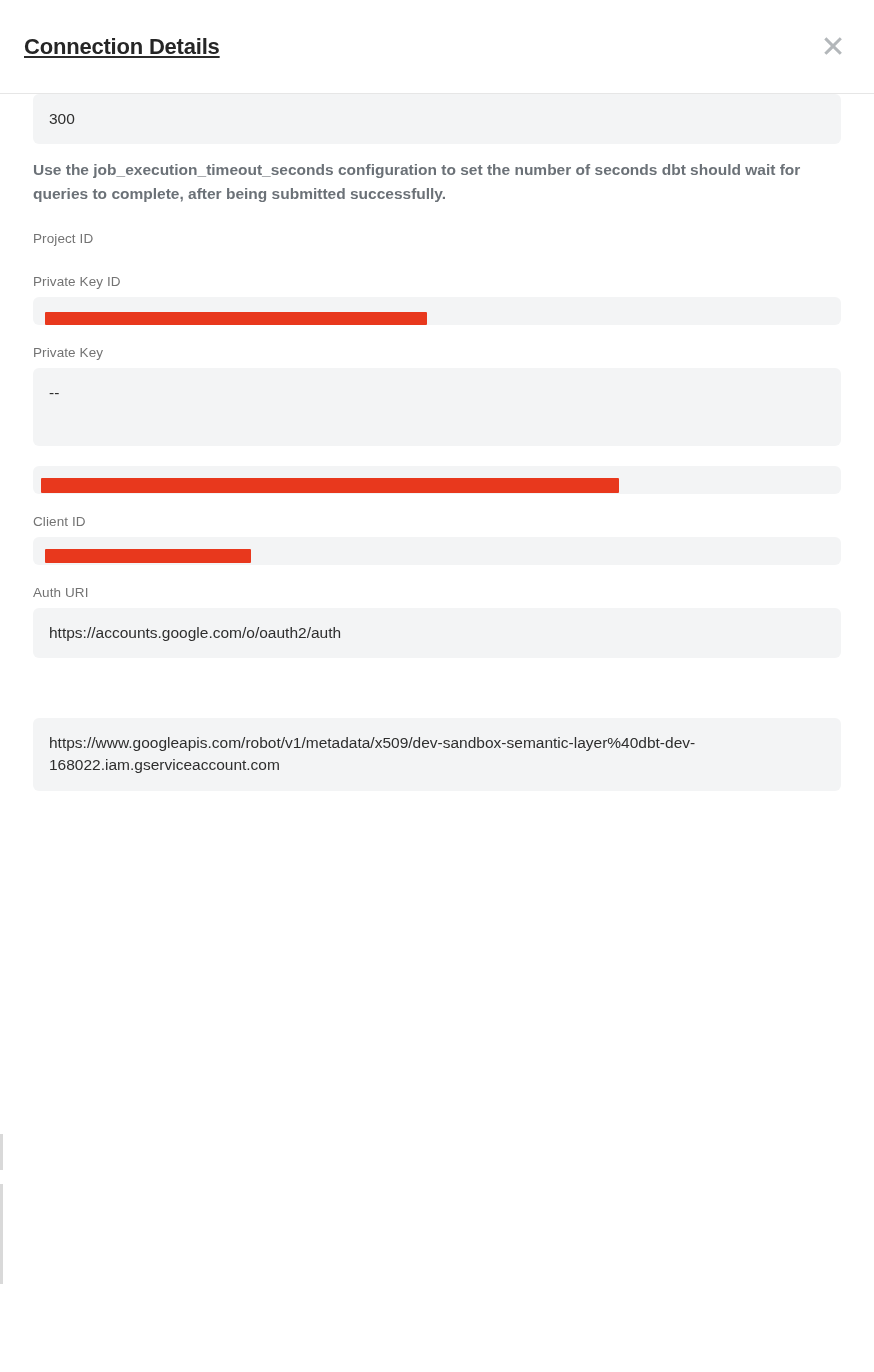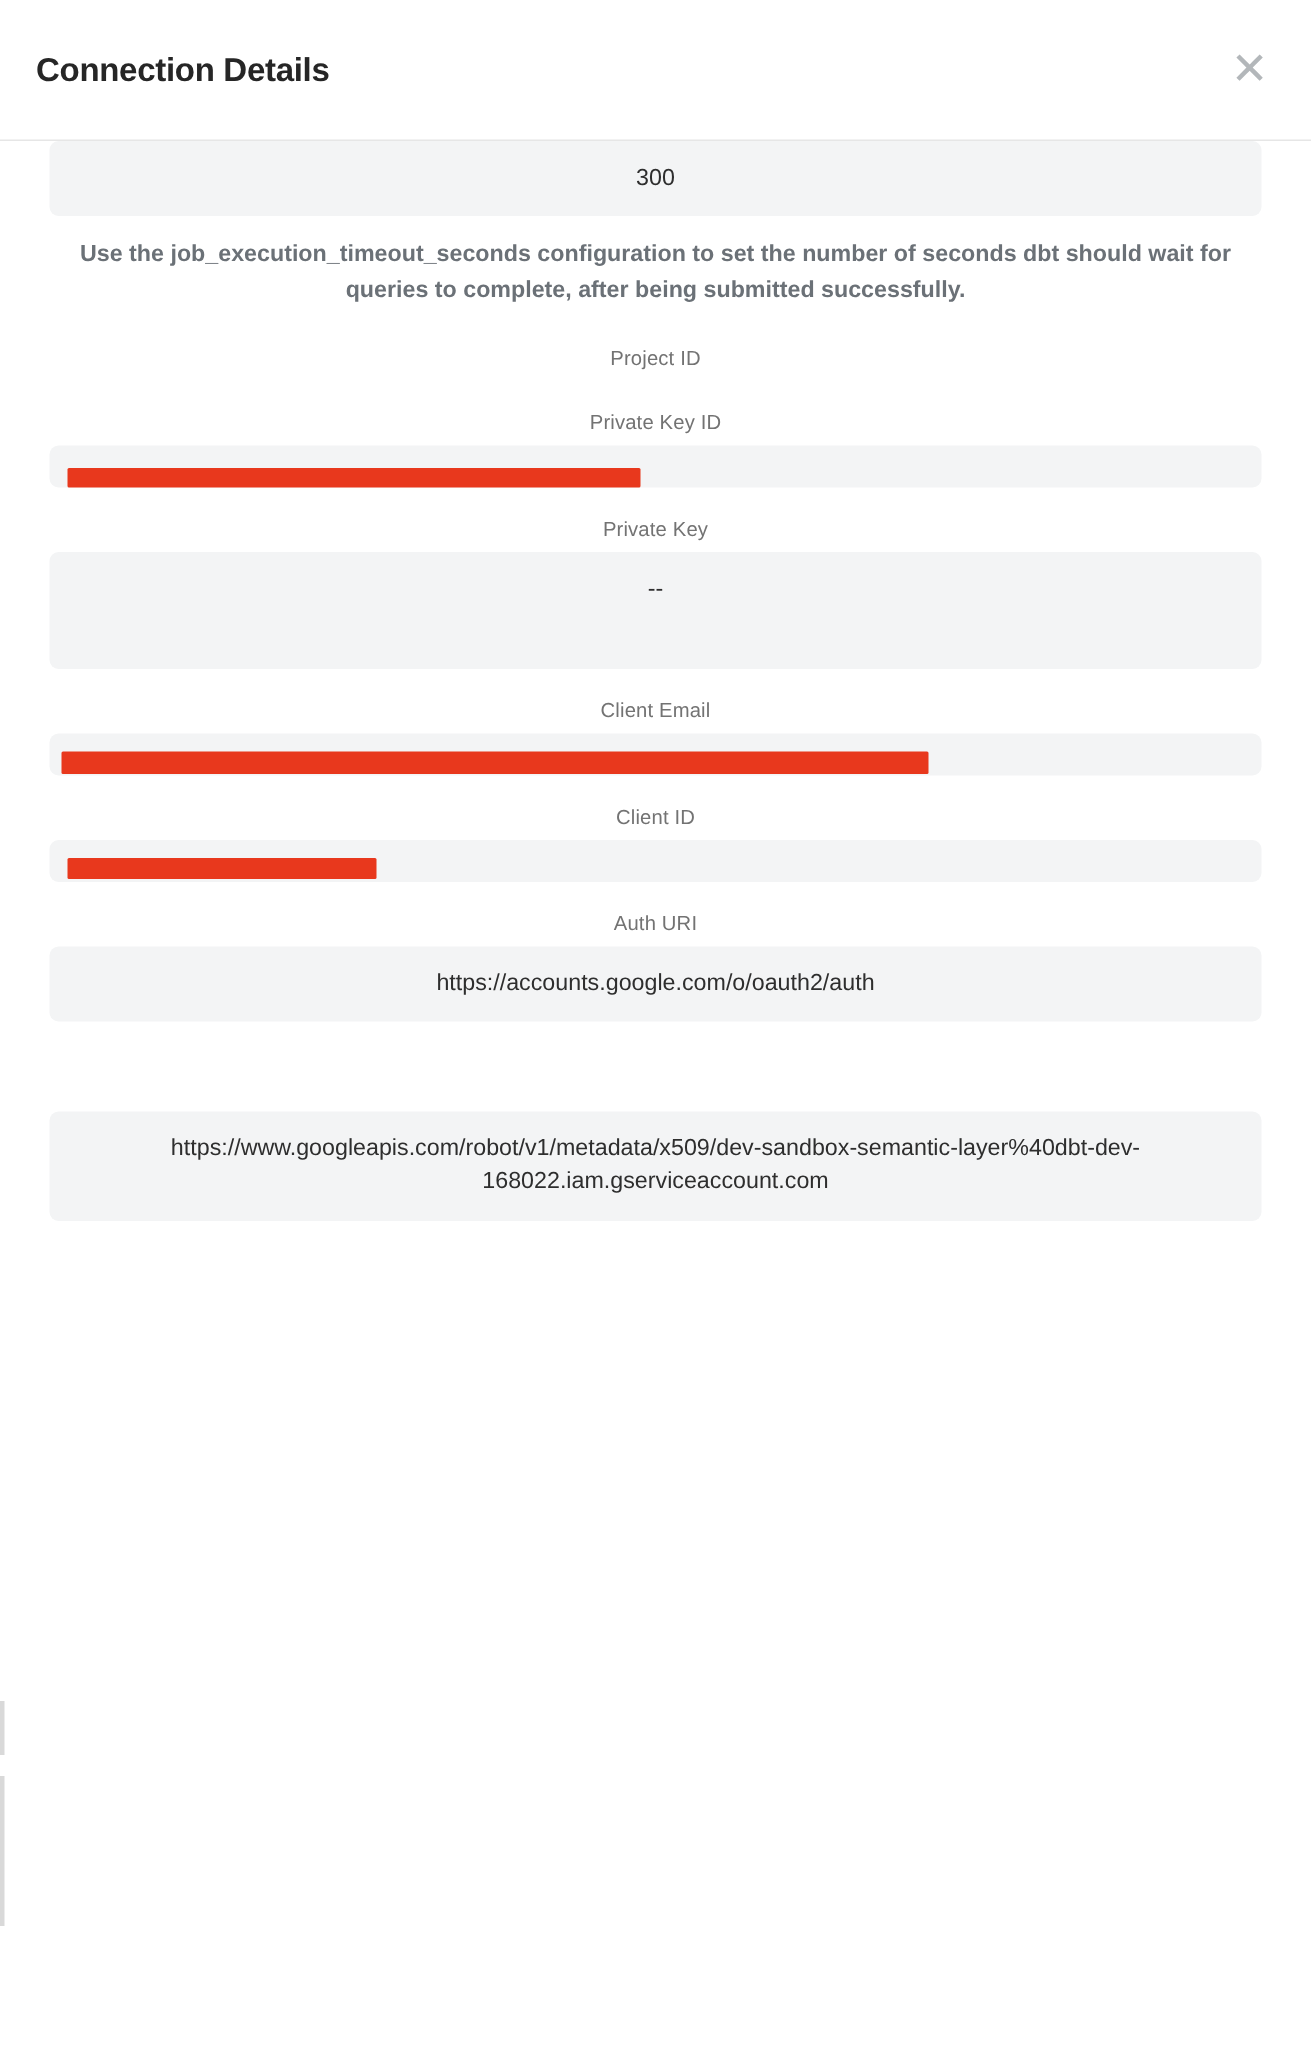--- a/index.html
+++ b/index.html
@@ -22,20 +22,21 @@
   }
   .modal-header {
     position: relative;
     height: 94px;
     box-sizing: border-box;
     border-bottom: 1px solid #e6e6e6;
     display: flex;
     align-items: center;
     padding: 0 24px 0 24px;
     background: #fff;
+    text-decoration: underline;
   }
   .modal-title {
     font-size: 22px;
     font-weight: bold;
     color: #262626;
     letter-spacing: -0.2px;
   }
   .close-btn {
     position: absolute;
     right: 26px;
@@ -63,21 +64,20 @@
   }
   
   .edge-tick {
     position: absolute;
     left: 0;
     width: 3px;
     background: #d9d9d9;
   }
   .field {
     margin-bottom: 0;
-    text-align: center;
   }
   .field-label {
     font-size: 13.5px;
     font-weight: normal;
     color: #737373;
     margin-bottom: 8px;
     letter-spacing: 0.1px;
   }
   .field-value {
     background: #f3f4f5;
@@ -154,21 +154,20 @@
     <div class="spacer-20"></div>
 
     <div class="field">
       <div class="field-label">Private Key</div>
       <div class="field-value tall">--</div>
     </div>
 
     <div class="spacer-20"></div>
 
     <div class="field">
-      <div class="field-label">Client Email</div>
       <div class="field-value">
         <span class="redaction r2"></span>
         <span class="masked-text"></span>
       </div>
     </div>
 
     <div class="spacer-20"></div>
 
     <div class="field">
       <div class="field-label">Client ID</div>

